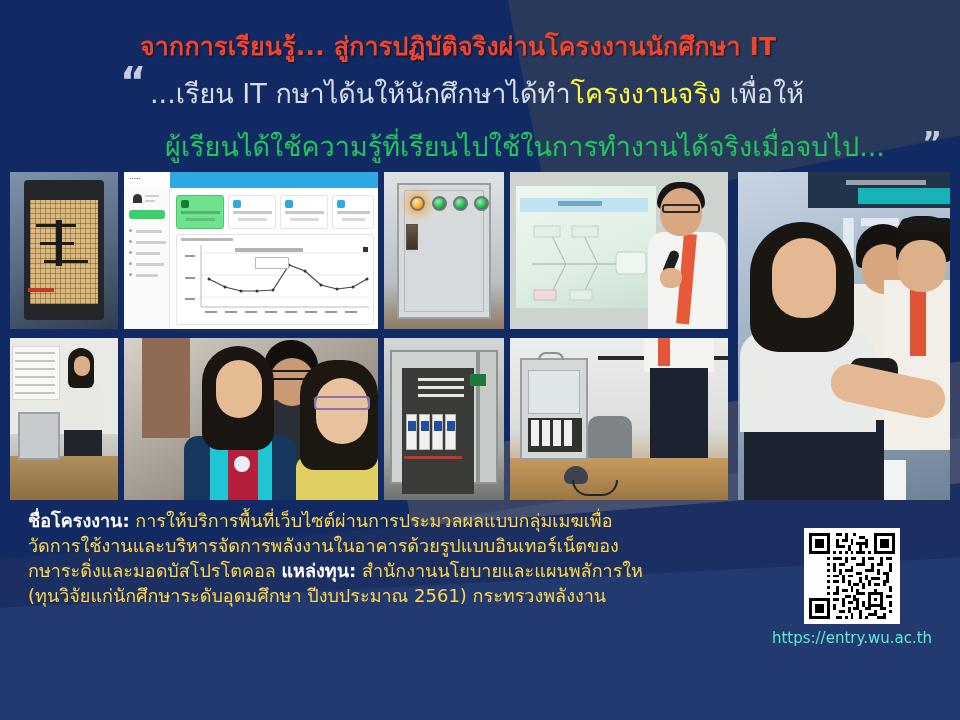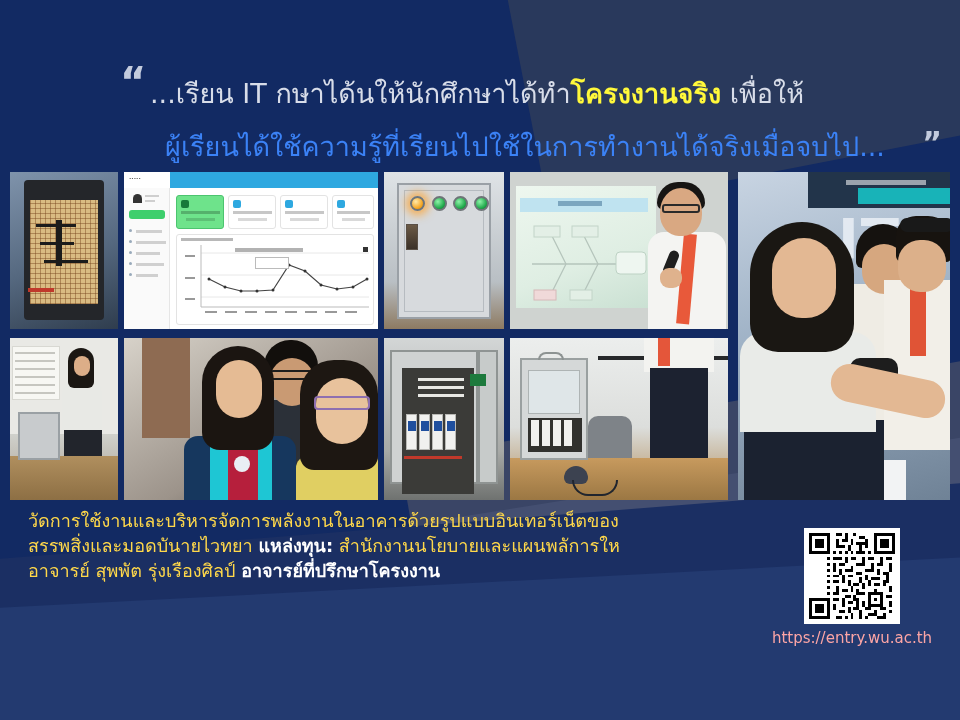--- a/index.html
+++ b/index.html
@@ -98,24 +98,24 @@
   .quote-close {
     position: absolute; right: 18px; top: 128px;
     font-size: 30px; font-weight: bold; color: #c3cbdd;
     line-height: 1;
   }
   .sub1 {
     position: absolute; left: 150px; top: 72px; width: 800px;
     font-size: 27px; color: #d8dde9;
     white-space: nowrap;
   }
-  .sub1 .hi { color: #fff83a; font-weight: bold; }
+  .sub1 .hi { color: #fff83a; font-weight: normal; }
   .sub2 {
     position: absolute; left: 95px; top: 125px; width: 860px;
-    font-size: 27px; color: #3b82f6;
+    font-size: 27px; color: #22c55e;
     text-align: center;
     white-space: nowrap;
   }
 
   
   .grid { position: absolute; left: 0; top: 172px; width: 960px; height: 328px; }
   .ph {
     position: absolute;
     overflow: hidden;
     background: #9aa3b0;
@@ -280,36 +280,37 @@
 
   
   .qrblock { position: absolute; left: 766px; top: 528px; width: 172px; text-align:center; }
   .qrtitle { font-size:16px; color:#ffffff; margin-bottom:6px; white-space:nowrap; }
   .qrimg {
     width: 96px; height: 96px; background:#ffffff; padding:5px;
     display:inline-block;
   }
   .qrimg svg { display:block; }
   .qrsub { font-size:16px; color:#ffffff; margin-top:7px; white-space:nowrap; }
-  .qrurl { font-size:15px; color:#fca5a5; margin-top:1px; white-space:nowrap; }
+  .qrurl { font-size:15px; color:#5eead4; margin-top:1px; white-space:nowrap; }
 </style>
 </head>
 <body>
 
 <div id="poster">
 
   <div class="band band-a"></div>
   <div class="band band-b"></div>
   <div class="band band-c"></div>
   <div class="band band-d"></div>
   <div class="band band-e"></div>
 
   <div class="header">
 
 
+    <div class="headline">จากการเรียนรู้... สู่การปฏิบัติจริงผ่านโครงงานนักศึกษา IT</div>
 
     <div class="quote-open">“</div>
 
     <div class="sub1">
       <span>...เรียน IT กษาได้นให้นักศึกษาได้ทำ</span><span class="hi">โครงงานจริง</span><span> เพื่อให้</span>
     </div>
 
     <div class="sub2">ผู้เรียนได้ใช้ความรู้ที่เรียนไปใช้ในการทำงานได้จริงเมื่อจบไป...</div>
     <div class="quote-close">”</div>
   </div>
@@ -551,30 +552,31 @@
             <div class="bk" style="left:36px;"></div>
         </div>
       </div>
       <div class="handle"></div>
       <div class="cam"></div>
         <div class="cord"></div>
     </div>
   </div>
 
   <div class="caption">
+    <div class="ln">
+      <b>ชื่อโครงงาน:</b>
+      <span class="y">การให้บริการพื้นที่เว็บไซต์ผ่านการประมวลผลแบบกลุ่มเมฆเพื่อ</span>
+    </div>
     <div class="ln y">วัดการใช้งานและบริหารจัดการพลังงานในอาคารด้วยรูปแบบอินเทอร์เน็ตของ</div>
     <div class="ln">
-      <span class="y">สรรพสิ่งและมอดบันายไวทยา</span>
+      <span class="y">กษาระดิ่งและมอดบัสโปรโตคอล</span>
       <b>แหล่งทุน:</b>
       <span class="y">สำนักงานนโยบายและแผนพลัการให</span>
     </div>
-    <div class="ln">
-      <span class="y">อาจารย์ สุพพัต รุ่งเรืองศิลป์</span>
-      <b>อาจารย์ที่ปรึกษาโครงงาน</b>
-    </div>
+    <div class="ln y">(ทุนวิจัยแก่นักศึกษาระดับอุดมศึกษา ปีงบประมาณ 2561) กระทรวงพลังงาน</div>
   </div>
 
   <div class="qrblock">
     <div class="qrimg">
       <svg width="86" height="86" viewBox="0 0 29 29" shape-rendering="crispEdges">
         <rect width="29" height="29" fill="#fff"></rect>
         <g fill="#000">
 
           <rect x="0" y="0" width="7" height="1"></rect>
             <rect x="0" y="6" width="7" height="1"></rect>

